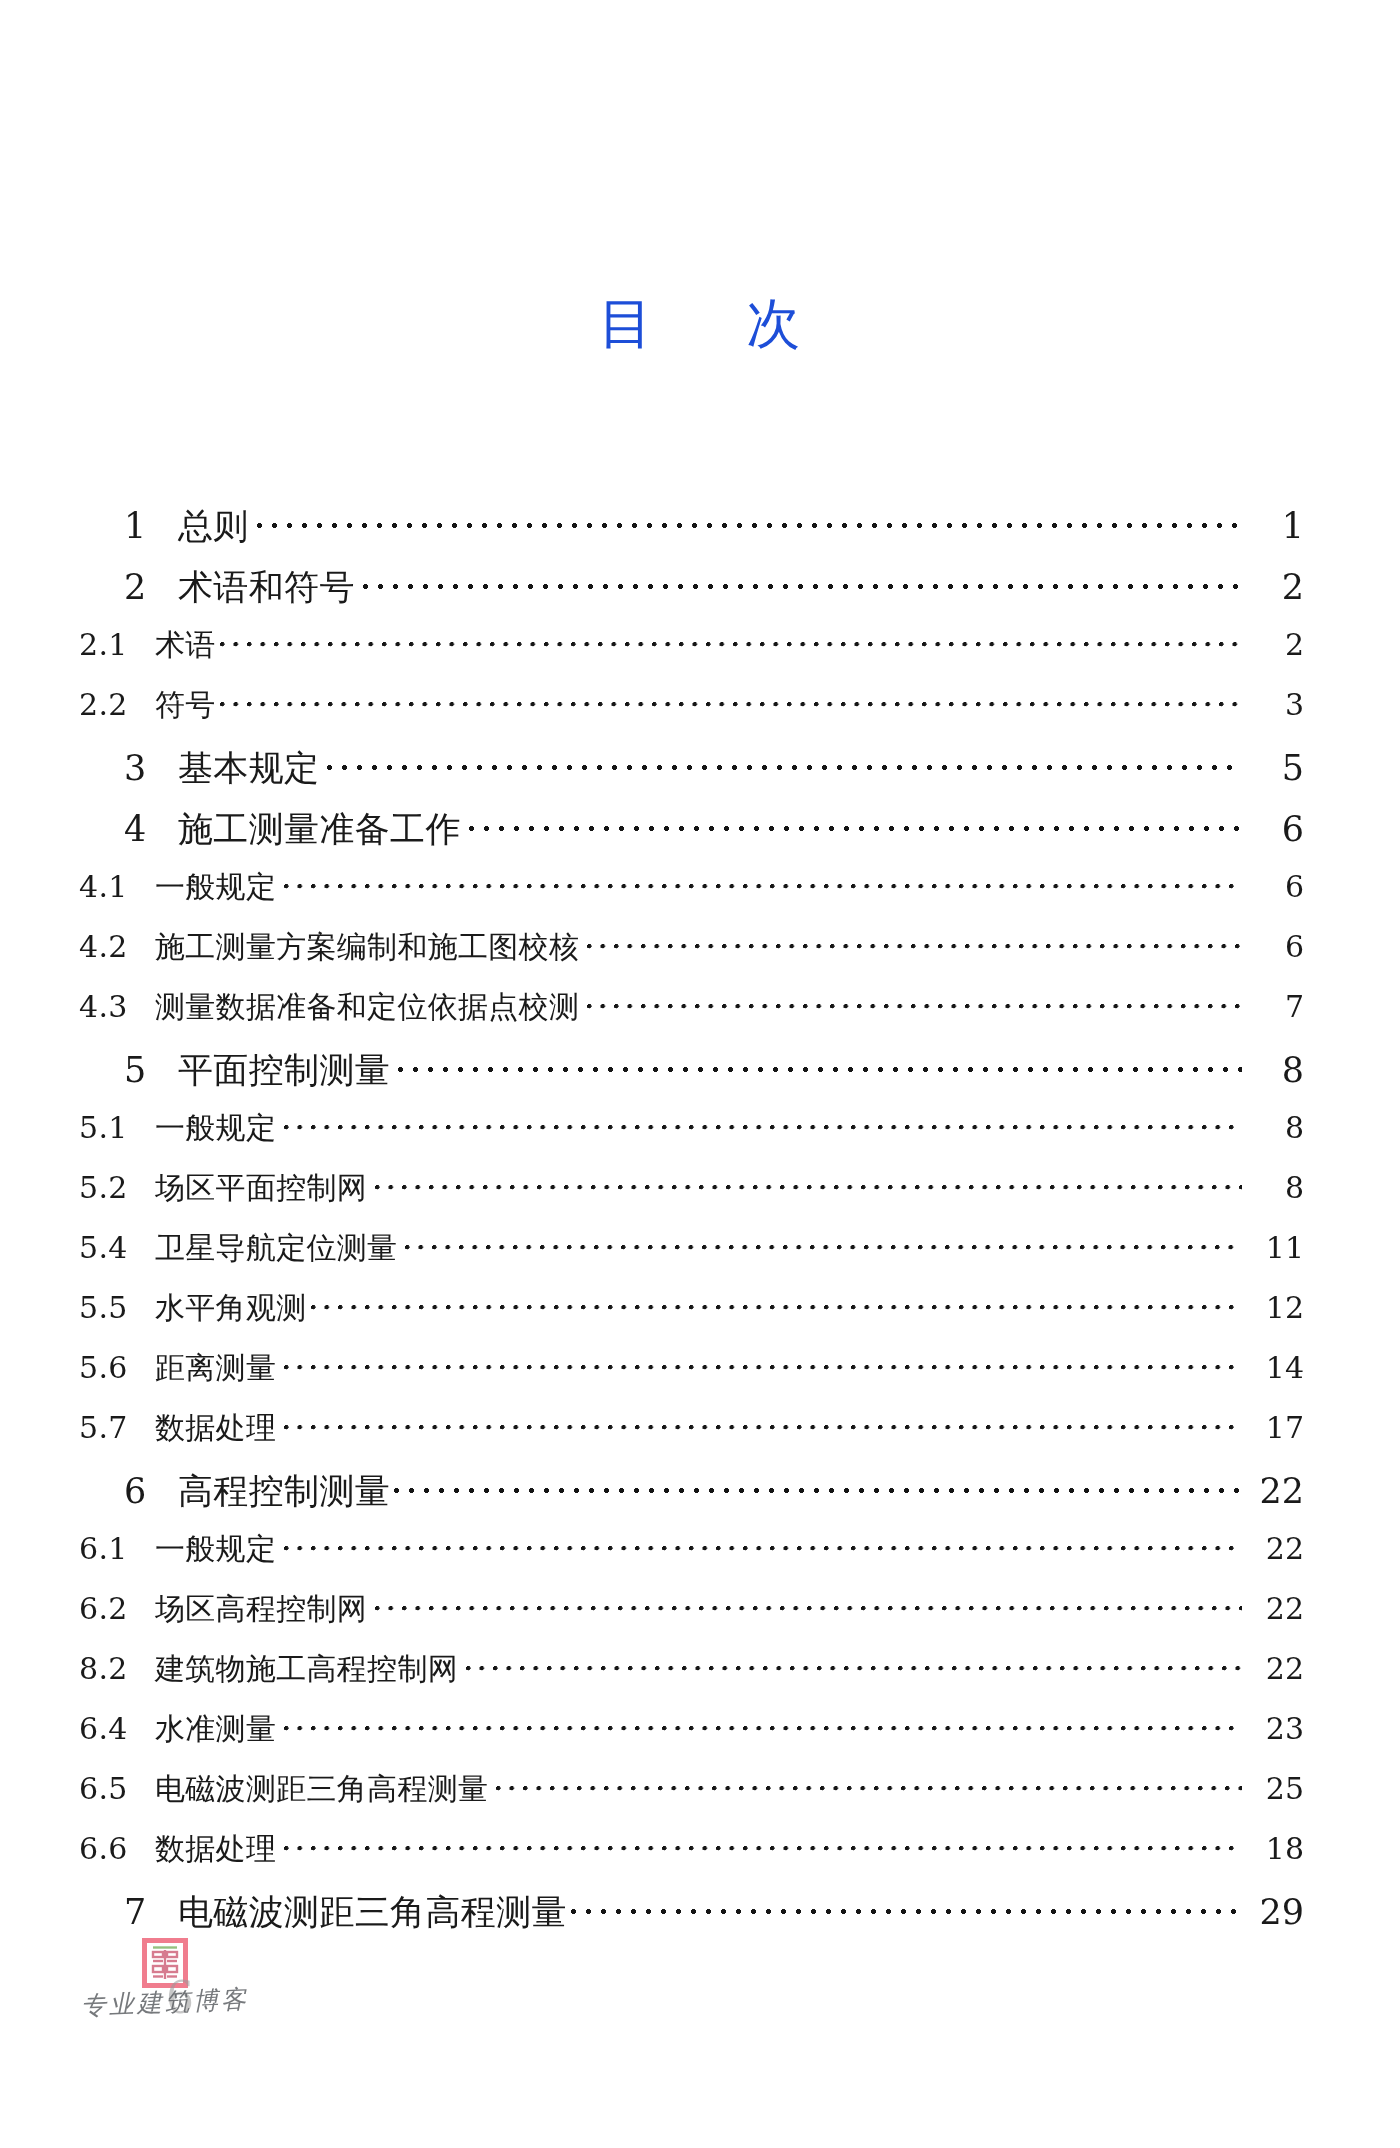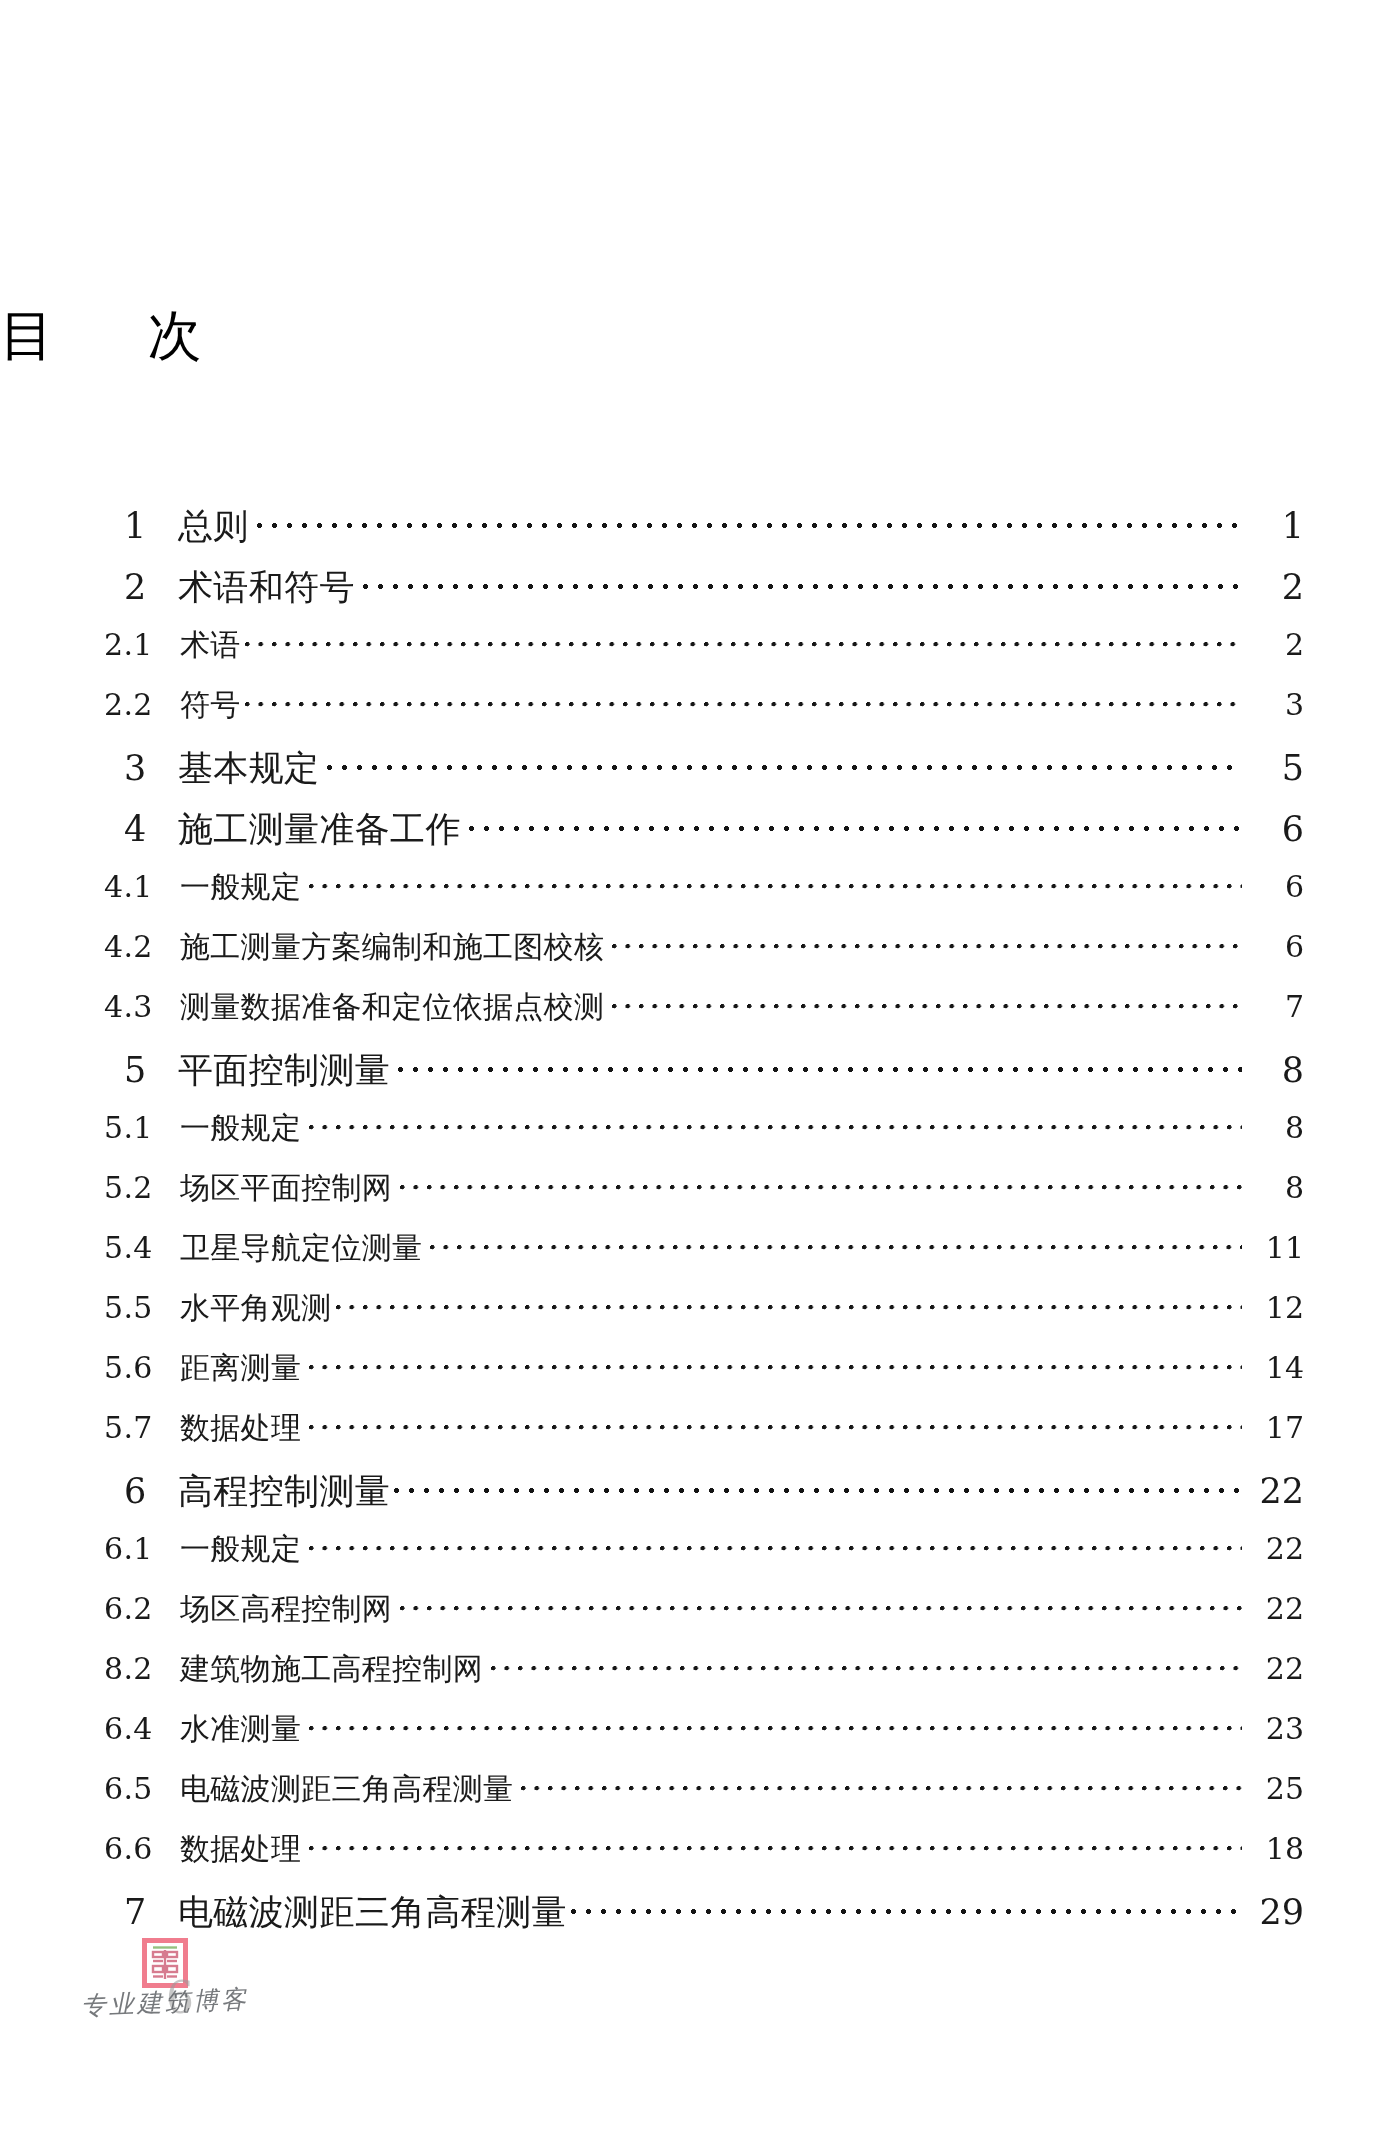--- a/index.html
+++ b/index.html
@@ -19,28 +19,28 @@
   .page {
     position: relative;
     width: 1400px;
     height: 2148px;
     background: #ffffff;
   }
 
   
   .toc-title {
     position: absolute;
-    top: 300px;
+    top: 288px;
     left: 0;
     width: 1400px;
-    text-align: left;
+    text-align: center;
     font-size: 54px;
     font-weight: 500;
     letter-spacing: 0.02em;
-    color: #000000;
+    color: #1d4ed8;
     font-family: "DejaVu Serif", "Liberation Serif", serif;
   }
   .toc-title .t-char { display: inline-block; }
   .toc-title .t-gap { display: inline-block; width: 56px; }
 
   
   .toc-list {
     position: absolute;
     top: 455px;
     left: 0;
@@ -56,21 +56,21 @@
   }
 
   
   .toc-row.lvl1 {
     padding-left: 124px;
     height: 61px;
     font-size: 35px;
   }
   
   .toc-row.lvl2 {
-    padding-left: 104px;
+    padding-left: 79px;
     height: 60px;
     font-size: 30px;
   }
 
   .toc-num {
     flex: 0 0 auto;
     white-space: nowrap;
     font-family: "DejaVu Serif", "Liberation Serif", serif;
     letter-spacing: 0.01em;
   }

